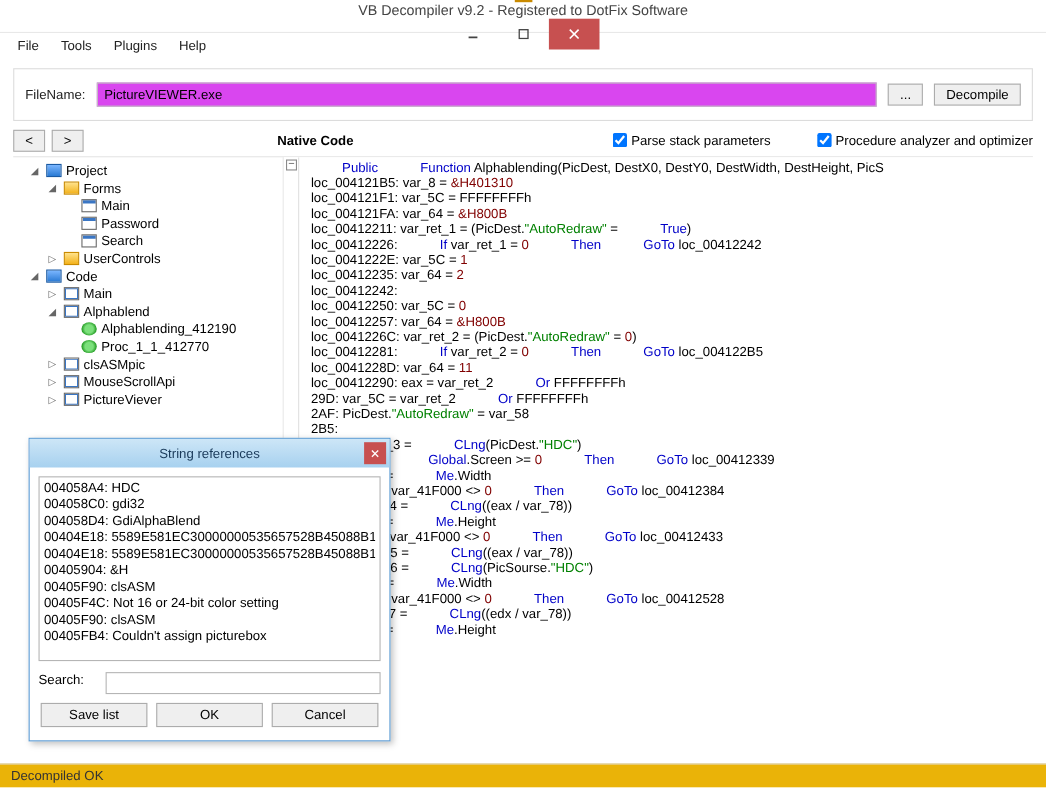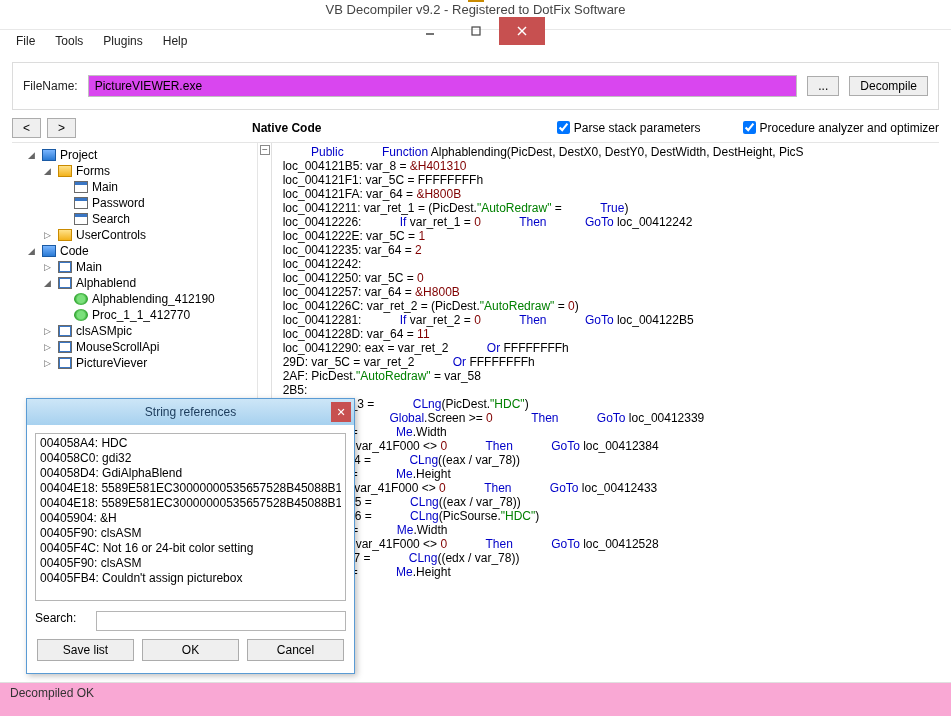--- a/index.html
+++ b/index.html
@@ -47,21 +47,21 @@
 .tree li { padding: 1px 0; white-space: nowrap; display:flex; align-items:center; gap:4px;}
 .tree .twisty { width:10px; color:#666; font-size:9px; display:inline-block;}
 .tree .ticon { width:14px; height:12px; display:inline-block; }
 .ic-project { background: linear-gradient(#7ab6ff,#2a7ad4); border:1px solid #1a5aa4;}
 .ic-folder { background: linear-gradient(#ffe28a,#f3b21b); border:1px solid #c98a00;}
 .ic-form { background:#fff; border:1px solid #6a6a6a; box-shadow: inset 0 3px #3a76c4;}
 .ic-code { background:#fff; border:1px solid #6a6a6a; box-shadow: inset 0 0 0 1px #3a76c4;}
 .ic-proc { background: radial-gradient(circle,#7be07b 40%,#2aa02a 70%); border-radius:50%;}
 
 
-.statusbar { position:absolute; left:0; right:0; bottom:0; height:34px; border-top:1px solid #e0e0e0; padding:3px 10px; color:#333; background:#f9a8d4;}
+.statusbar { position:absolute; left:0; right:0; bottom:0; height:22px; border-top:1px solid #e0e0e0; padding:3px 10px; color:#333; background:#eab308;}
 
 
 .dialog { position: absolute; left: 26px; top: 398px; width: 329px; background: #fff; border: 1px solid #5a9bd4; box-shadow: 2px 2px 6px rgba(0,0,0,0.25); }
 .dialog .dlg-title { background: linear-gradient(#cde6f7,#a7d1ef); height: 26px; display:flex; align-items:center; justify-content:center; position:relative; color:#1a3a5a;}
 .dialog .dlg-close { position:absolute; right:3px; top:3px; width:20px;height:20px;background:#c75050;color:#fff;display:flex;align-items:center;justify-content:center;font-size:11px;}
 .dialog .dlg-body { padding: 8px; }
 .dialog .listbox { border:1px solid #b5b5b5; height: 168px; overflow-y: scroll; padding: 2px 4px; font-size:12px; line-height:15px;}
 .dialog .listbox div { white-space:nowrap; overflow:hidden;}
 .dialog .searchrow { display:flex; gap:20px; margin:10px 0 8px 0;}
 .dialog .searchrow input { flex:1; border:1px solid #b5b5b5; padding:2px 4px;}

